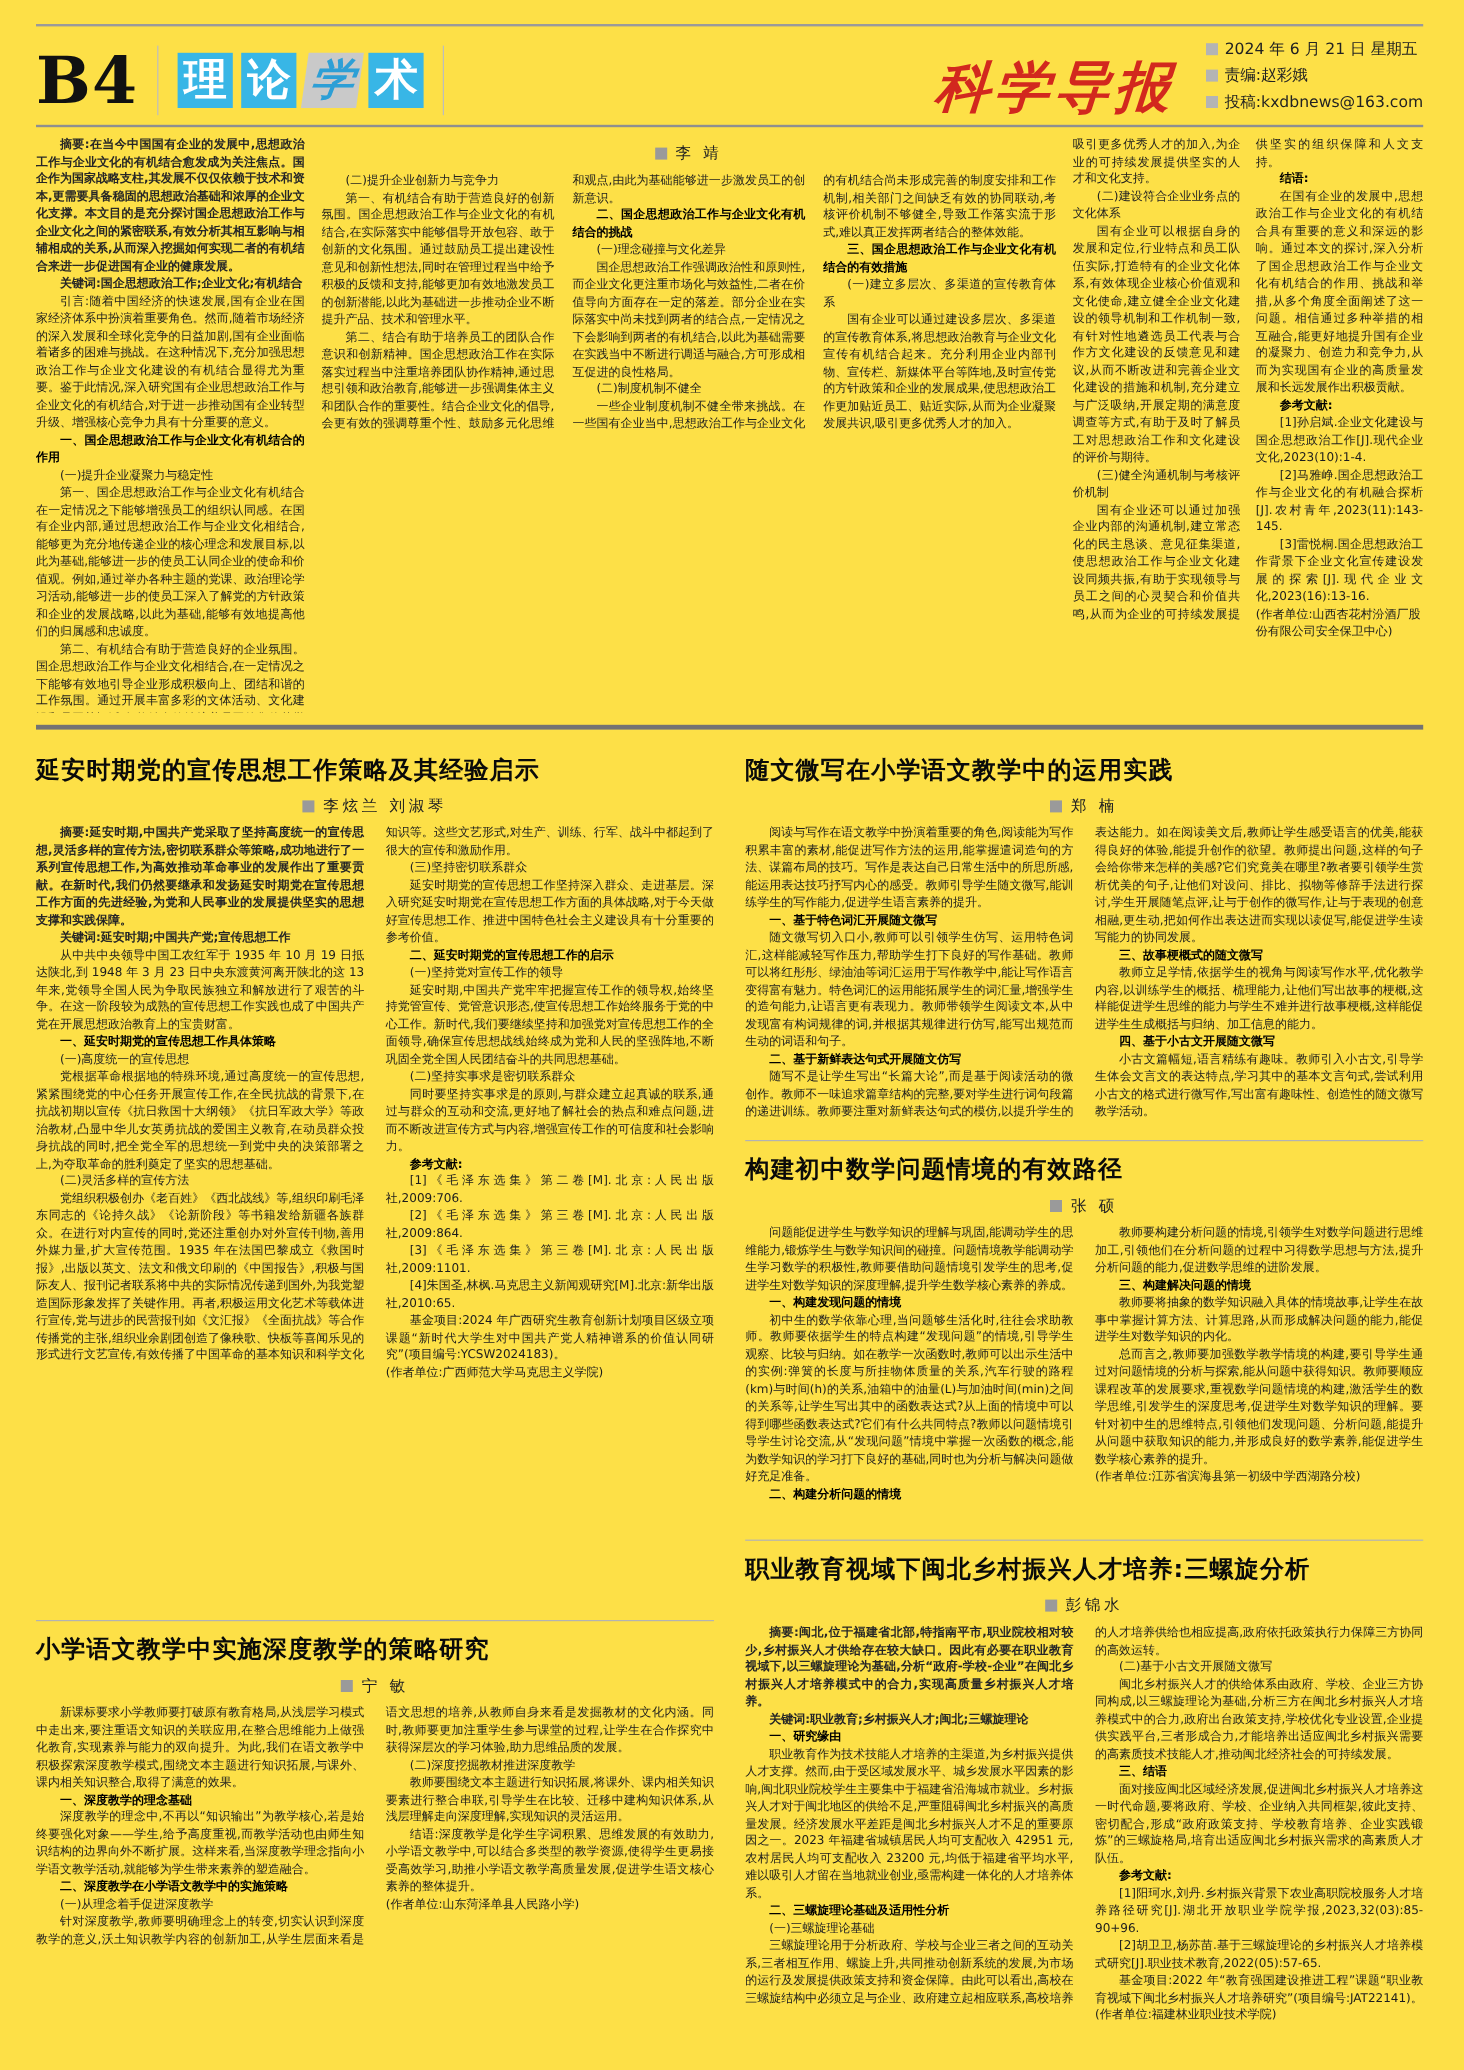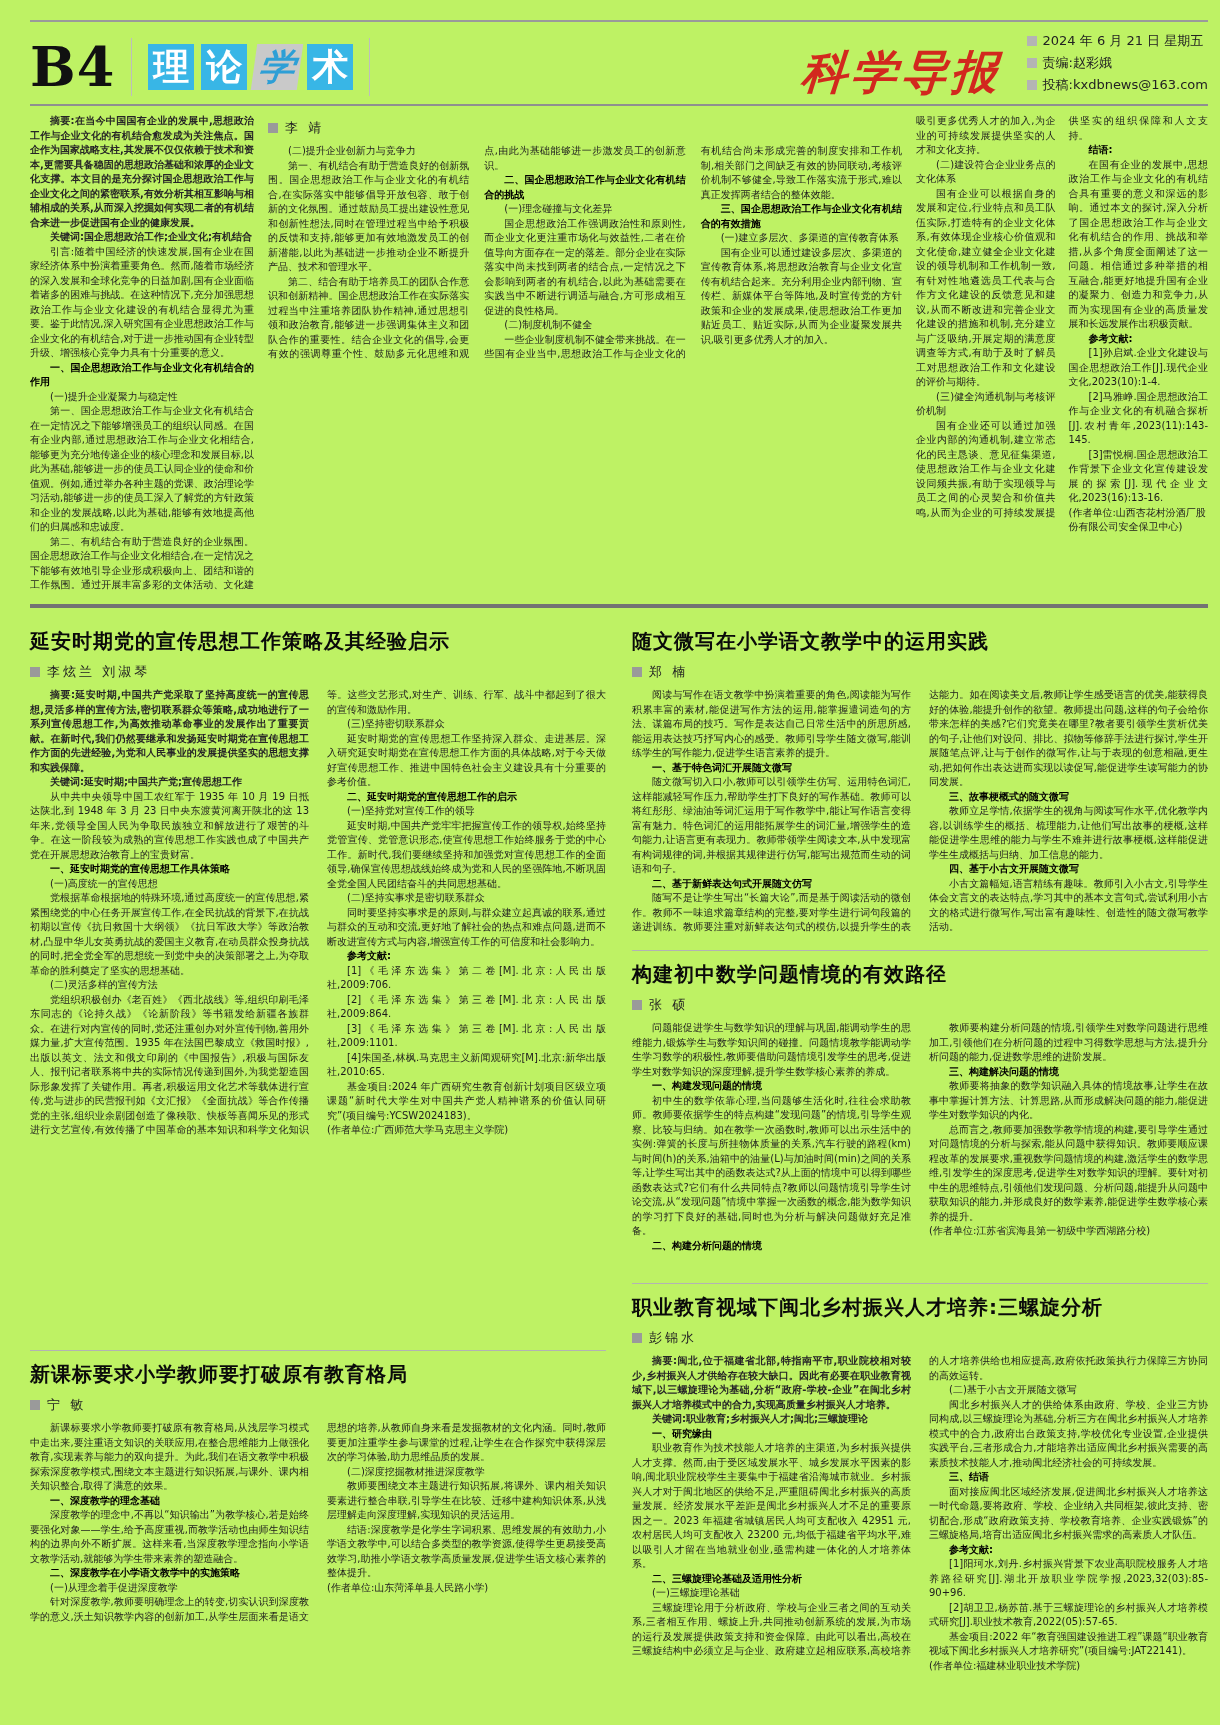--- a/index.html
+++ b/index.html
@@ -1,17 +1,17 @@
 <!DOCTYPE html>
 <html><head>
 <meta charset="utf-8">
 <style>
   html,body{margin:0;padding:0;background:#e8e8e8;}
   body{width:1220px;height:1725px;overflow:hidden;font-family:"DejaVu Sans","Liberation Sans",sans-serif;}
-  .page{box-sizing:border-box;width:1220px;height:1725px;margin:0;background:#bef264;padding:20px 12px 14px 30px;position:relative;color:#191919;}
+  .page{box-sizing:border-box;width:1220px;height:1725px;margin:0;background:#fde047;padding:20px 34px 14px 30px;position:relative;color:#191919;}
   .topline{border-top:2px solid #9a9a9a;margin-bottom:4px;}
   
   .hdr{display:flex;justify-content:space-between;align-items:flex-end;border-bottom:2px solid #8f8f8f;padding:6px 0 8px 0;}
   .hdr-left{display:flex;align-items:center;}
   .page-num{font-family:"DejaVu Serif","Liberation Serif",serif;font-size:54px;font-weight:bold;line-height:54px;letter-spacing:1px;color:#111;}
   .vdiv{width:1px;height:58px;background:#bdbdbd;margin:0 16px;}
   .logo{display:flex;gap:7px;align-items:center;}
   .logo .lb{width:46px;height:46px;background:#38b6e6;color:#fff;font-size:36px;font-weight:bold;display:flex;align-items:center;justify-content:center;line-height:46px;}
   .logo .lb.gray{background:#c9c9c9;color:#2d9fd6;font-style:italic;transform:skewX(-8deg);}
   .hdr-right{display:flex;align-items:flex-end;gap:26px;}
@@ -21,21 +21,21 @@
   .sq{display:inline-block;width:10px;height:10px;background:#b4b4b4;flex:0 0 auto;}
   
   .blk{font-size:10px;line-height:14.5px;text-align:justify;text-indent:2em;margin:0;color:#1c1c1c;}
   .blk.h1{font-weight:bold;color:#000;}
   .blk.h2{font-weight:normal;color:#222;}
   .blk.abs{font-weight:bold;color:#262626;}
   .blk.cont{text-indent:0;}
   .blk.ref{color:#1c1c1c;}
   .blk.fund{color:#1c1c1c;}
   .blk.unit{text-align:left;text-indent:0;font-weight:normal;}
-  .author-row{display:flex;align-items:center;gap:7px;margin:5px 0 7px 0;}
+  .author-row{display:flex;align-items:center;justify-content:center;gap:7px;margin:5px 0 7px 0;}
   .author-row .sq{background:#9a9a9a;}
   .author-row .nm{font-size:13px;letter-spacing:3px;color:#222;}
   
   .art1{display:grid;grid-template-columns:224px 1fr 292px;gap:14px;height:502px;padding:8px 0 10px 0;border-bottom:4px solid #737373;box-sizing:border-box;overflow:hidden;}
   .art1 .lcol{height:100%;overflow:hidden;}
   .art1 .center{display:flex;flex-direction:column;overflow:hidden;}
   .art1 .headline{font-size:29px;line-height:40px;font-weight:bold;text-align:center;letter-spacing:1px;color:#0a0a0a;margin:0;}
   .art1 .c3{column-count:3;column-gap:15px;height:404px;overflow:hidden;}
   .art1 .rcol{column-count:2;column-gap:13px;height:100%;overflow:hidden;}
   
@@ -160,21 +160,21 @@
             <p class="blk h1">参考文献:</p>
             <p class="blk ref">[1]《毛泽东选集》第二卷[M].北京:人民出版社,2009:706.</p>
             <p class="blk ref">[2]《毛泽东选集》第三卷[M].北京:人民出版社,2009:864.</p>
             <p class="blk ref">[3]《毛泽东选集》第三卷[M].北京:人民出版社,2009:1101.</p>
             <p class="blk ref">[4]朱国圣,林枫.马克思主义新闻观研究[M].北京:新华出版社,2010:65.</p>
             <p class="blk fund">基金项目:2024 年广西研究生教育创新计划项目区级立项课题“新时代大学生对中国共产党人精神谱系的价值认同研究”(项目编号:YCSW2024183)。</p>
             <p class="blk unit">(作者单位:广西师范大学马克思主义学院)</p>
           </div>
       </article>
       <article class="sub last">
-        <h2 class="headline">新课标要求小学教师要打破原有教育格局</h2>
+        <h2 class="headline">小学语文教学中实施深度教学的策略研究</h2>
         <div class="author-row">
           <span class="sq"></span>
           <span class="nm">宁 敏</span>
         </div>
         <div class="cols h-a5">
             <p class="blk p">新课标要求小学教师要打破原有教育格局,从浅层学习模式中走出来,要注重语文知识的关联应用,在整合思维能力上做强化教育,实现素养与能力的双向提升。为此,我们在语文教学中积极探索深度教学模式,围绕文本主题进行知识拓展,与课外、课内相关知识整合,取得了满意的效果。</p>
             <p class="blk h1">一、深度教学的理念基础</p>
             <p class="blk p">深度教学的理念中,不再以“知识输出”为教学核心,若是始终要强化对象——学生,给予高度重视,而教学活动也由师生知识结构的边界向外不断扩展。这样来看,当深度教学理念指向小学语文教学活动,就能够为学生带来素养的塑造融合。</p>
             <p class="blk h1">二、深度教学在小学语文教学中的实施策略</p>
             <p class="blk h2">(一)从理念着手促进深度教学</p>

